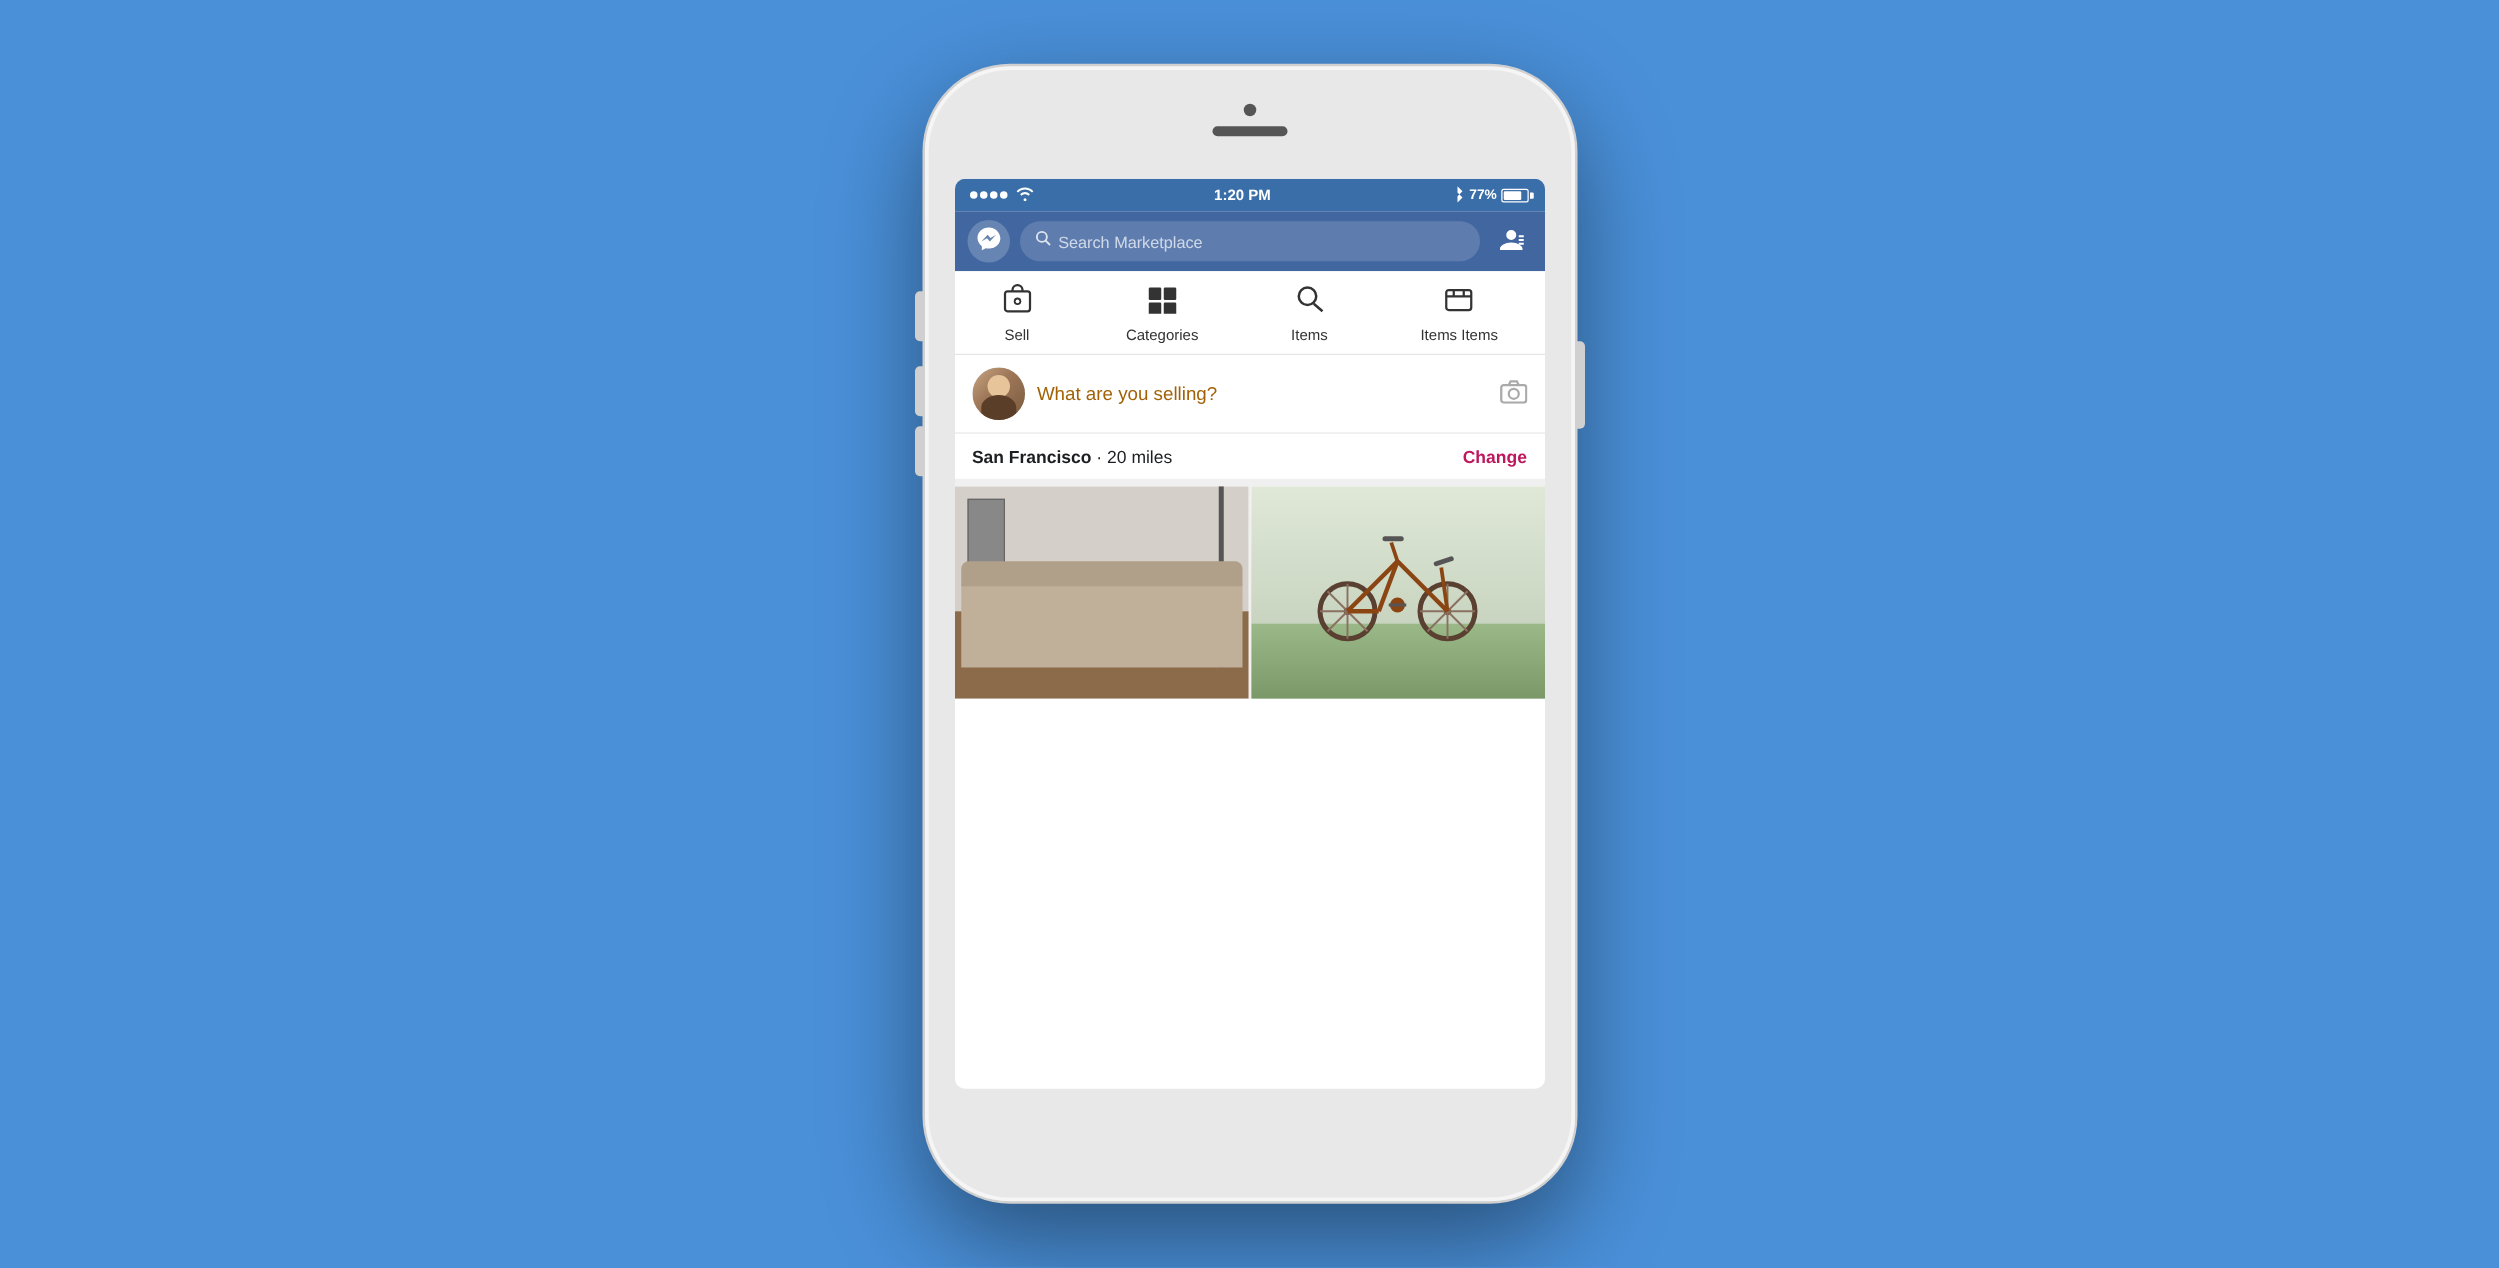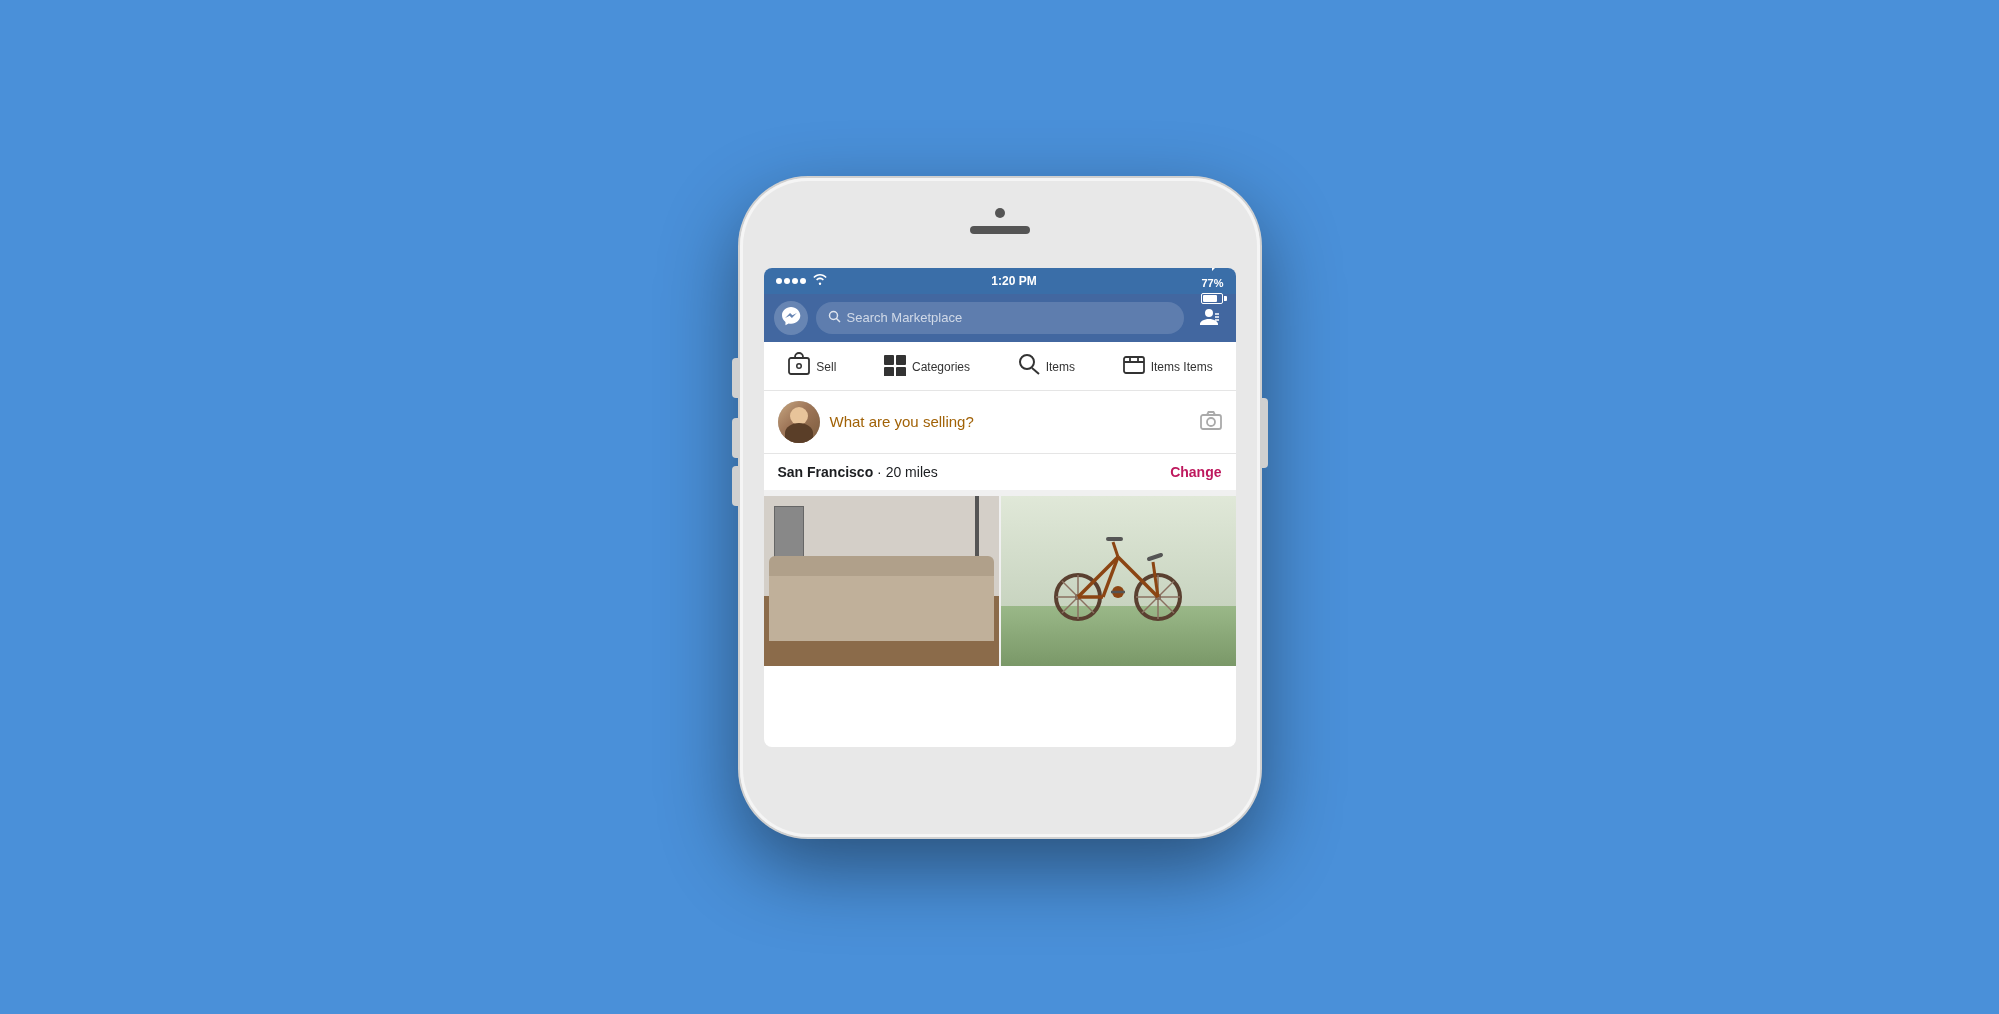--- a/index.html
+++ b/index.html
@@ -10,21 +10,21 @@
       display: flex;
       align-items: center;
       justify-content: center;
       font-family: -apple-system, BlinkMacSystemFont, 'Helvetica Neue', Arial, sans-serif;
       overflow: hidden;
     }
 
     .phone-wrapper {
       position: relative;
       width: 520px;
-      height: 659px;
+      height: 908px;
     }
 
     
     .phone-shell {
       position: absolute;
       inset: 0;
       background: #e8e8e8;
       border-radius: 68px;
       box-shadow:
         0 0 0 2px #d0d0d0,
@@ -119,21 +119,20 @@
     }
     .status-center {
       font-size: 12px;
       font-weight: 600;
     }
     .status-right {
       display: flex;
       align-items: center;
       gap: 4px;
       font-size: 11px;
-      flex-direction: column;
     }
     .battery-bar {
       width: 22px;
       height: 11px;
       border: 1.5px solid white;
       border-radius: 2px;
       position: relative;
       display: flex;
       align-items: center;
       padding: 1px;
@@ -199,20 +198,21 @@
     
     .quick-nav {
       background: white;
       border-bottom: 1px solid #e5e5e5;
       display: flex;
       justify-content: space-around;
       padding: 10px 0 8px;
     }
     .quick-nav-item {
       display: flex;
+      flex-direction: column;
       align-items: center;
       gap: 4px;
       cursor: pointer;
     }
     .quick-nav-icon {
       font-size: 22px;
       color: #333;
     }
     .quick-nav-label {
       font-size: 12px;

